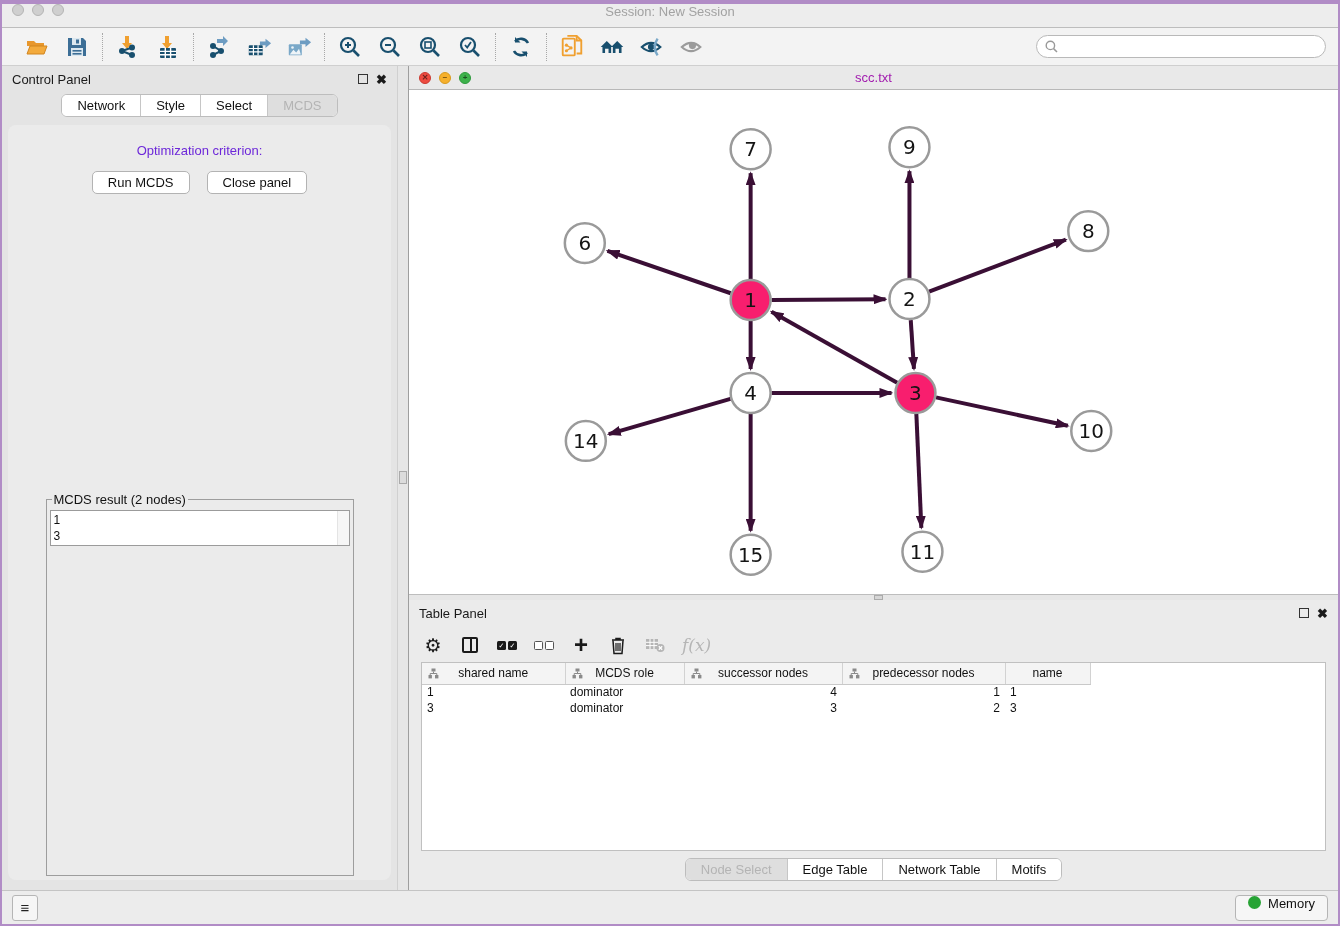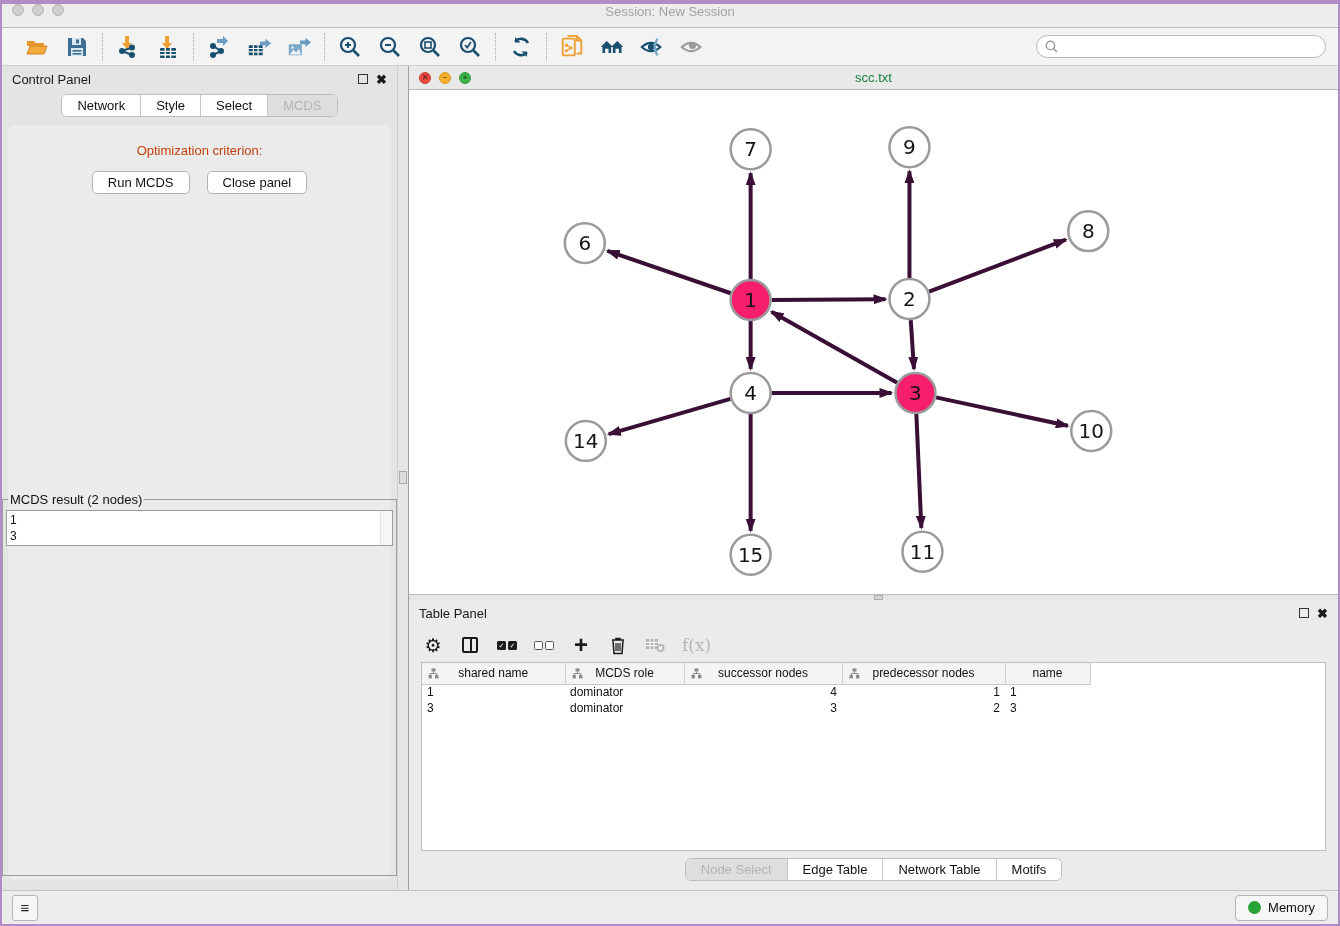--- a/index.html
+++ b/index.html
@@ -48,83 +48,83 @@
   .close-ico { font-size:13px; font-weight:bold; color:#1a1a1a; line-height:1; }
   .cp-tabs { display:flex; justify-content:center; flex:0 0 auto; margin:2px 0 0; }
   .tab-group { display:inline-flex; border:1px solid #bdbdbd; border-radius:6px; overflow:hidden; background:#fff; }
   .tab { padding:3px 15px; font-size:13px; color:#111; background:#fff; border-left:1px solid #c6c6c6; cursor:default; white-space:nowrap; }
   .tab:first-child { border-left:none; }
   .tab.active { background:#dedede; color:#b4b4b4; }
   .cp-content {
     flex:1; margin:8px 6px 10px; background:#ebebeb; border-radius:8px;
     display:flex; flex-direction:column; align-items:center; min-height:0;
   }
-  .opt-label { margin-top:18px; font-size:13px; color:#c2410c; }
+  .opt-label { margin-top:18px; font-size:13px; color:#6d28d9; }
   .select {
     margin-top:9px; width:308px; height:23px; background:#fff; border:1px solid #ababab; border-radius:5px;
     display:flex; align-items:center; padding:0 6px 0 10px; font-size:13px; color:#111;
   }
   .select .arrows { margin-left:auto; display:flex; flex-direction:column; font-size:6px; color:#444; line-height:5px; }
   .btn-row { margin-top:13px; display:flex; gap:17px; }
   .mac-btn {
     background:#fff; border:1px solid #b3b3b3; border-radius:5px; padding:3px 15px;
     font-size:13px; color:#111; font-family:"Liberation Sans",sans-serif;
   }
   .cp-spacer { flex:1; }
   .result-fieldset {
-    width:395px; height:384px; border:1px solid #9d9d9d; margin-bottom:4px;
+    width:308px; height:384px; border:1px solid #9d9d9d; margin-bottom:4px;
     padding:3px; display:flex; flex-direction:column;
   }
   .result-fieldset legend { font-size:13px; color:#111; padding:0 2px; margin-left:2px; }
   .listbox { flex:1; background:#fff; border:1px solid #9b9b9b; position:relative; overflow:hidden; padding:1px 3px; }
   .listbox::after { content:""; position:absolute; top:0; right:0; bottom:0; width:11px; background:#f6f6f6; border-left:1px solid #e4e4e4; }
   .list-item { font-size:12px; color:#111; line-height:16px; }
   
   .v-divider { width:12px; background:#e6e6e6; border-left:1px solid #d0d0d0; border-right:1px solid #9e9e9e; position:relative; }
   .v-grip { position:absolute; top:405px; left:1px; width:8px; height:13px; background:#dcdcdc; border:1px solid #aaa; }
   
   .right-col { flex:1; display:flex; flex-direction:column; min-width:0; }
   .net-window { height:528px; display:flex; flex-direction:column; flex:0 0 auto; }
   .net-titlebar { height:24px; background:#e9e9e9; border-bottom:1px solid #b8b8b8; display:flex; align-items:center; position:relative; }
-  .net-title { position:absolute; left:0; right:0; text-align:center; font-size:13px; color:#15803d; }
+  .net-title { position:absolute; left:0; right:0; text-align:center; font-size:13px; color:#a21caf; }
   .net-canvas { flex:1; background:#fff; overflow:hidden; }
   .h-divider { height:6px; background:#e6e6e6; border-top:1px solid #bdbdbd; position:relative; }
   .h-grip { position:absolute; left:50%; top:0; width:9px; height:5px; background:#d6d6d6; border:1px solid #ababab; }
   
   .table-panel { flex:1; background:#ebebeb; display:flex; flex-direction:column; min-height:0; }
   .tp-toolbar { display:flex; align-items:center; gap:17px; padding:8px 14px 6px; flex:0 0 auto; }
   .tp-ico { display:flex; align-items:center; justify-content:center; min-width:20px; height:22px; color:#1a1a1a; }
   .tp-ico.disabled { color:#b5b5b5; }
   .gear { font-size:19px; line-height:1; }
   .colview { width:16px; height:16px; border:2px solid #1a1a1a; border-radius:2px; position:relative; }
   .colview::after { content:""; position:absolute; left:50%; top:0; bottom:0; width:2px; background:#1a1a1a; }
   .chkpair { display:flex; gap:2px; }
   .chk { width:9px; height:9px; background:#1a1a1a; border-radius:1.5px; color:#fff; font-size:7px; line-height:9px; text-align:center; }
   .unchk { width:9px; height:9px; border:1.5px solid #555; border-radius:1.5px; background:#fff; }
   .plus { font-size:24px; font-weight:bold; line-height:20px; }
-  .fx { font-family:"DejaVu Serif", serif; font-size:17px; }
+  .fx { font-family:"DejaVu Serif", serif; font-style:italic; font-size:17px; }
   .table-wrap { flex:1; margin:0 12px; background:#fff; border:1px solid #c0c0c0; overflow:hidden; min-height:0; }
   table.node-table { border-collapse:collapse; table-layout:fixed; }
   .node-table th {
     background:#f4f4f4; border-bottom:1px solid #c9c9c9; border-right:1px solid #d2d2d2;
     font-size:12px; font-weight:normal; color:#111; height:21px; text-align:center; position:relative; padding:0 4px;
   }
   .node-table th .sort-ico { position:absolute; left:6px; top:5px; }
   .node-table td { font-size:12px; color:#111; height:16px; padding:0 5px; white-space:nowrap; }
   .td-num { text-align:right; }
   .tp-tabs { display:flex; justify-content:center; padding:7px 0 9px; flex:0 0 auto; }
   
   .statusbar { height:34px; background:#ececec; border-top:1px solid #c4c4c4; display:flex; align-items:center; padding:0 10px; flex:0 0 auto; }
   .status-btn {
     background:#f6f6f6; border:1px solid #b5b5b5; border-radius:3px; width:26px; height:26px;
     display:flex; align-items:center; justify-content:center; font-size:15px; font-weight:bold; color:#222;
   }
   .memory-btn {
     margin-left:auto; background:#f6f6f6; border:1px solid #b5b5b5; border-radius:4px;
-    height:26px; padding:0 12px; display:flex; align-items:center; gap:7px; font-size:13px; color:#111;
+    height:26px; padding:0 12px; display:flex; align-items:flex-start; gap:7px; font-size:13px; color:#111;
   }
   .mem-dot { width:13px; height:13px; border-radius:50%; background:#27a335; }
   svg.icon { display:block; }
 </style>
 </head>
 <body>
 
 <div class="window">
 
   <div class="titlebar">

